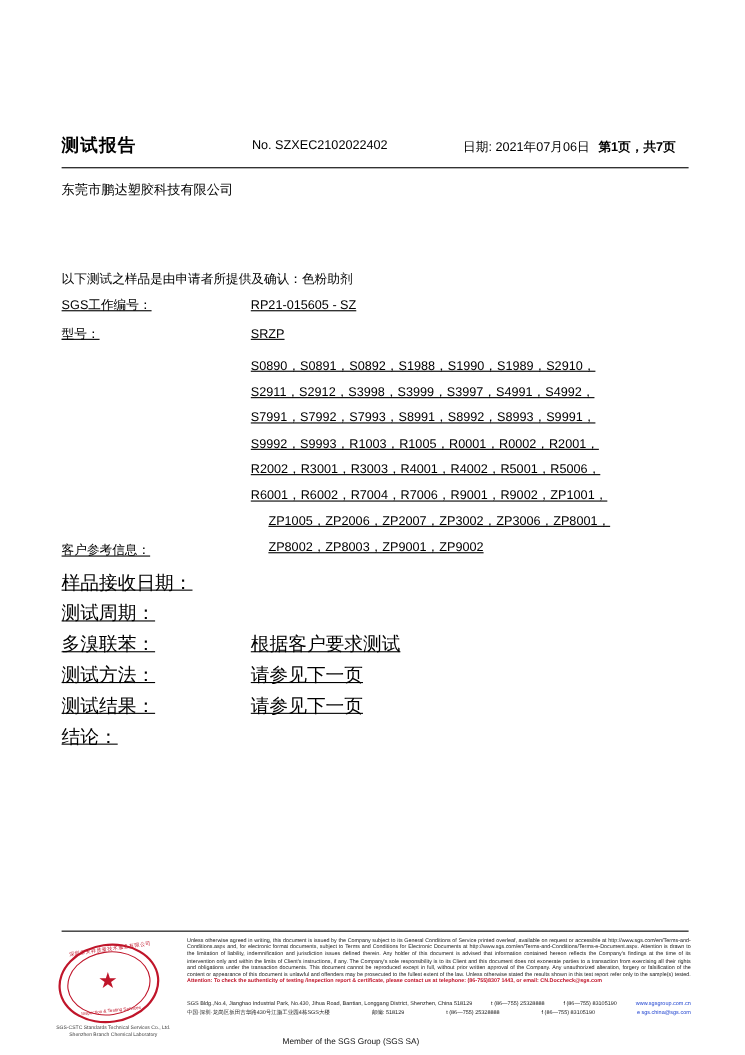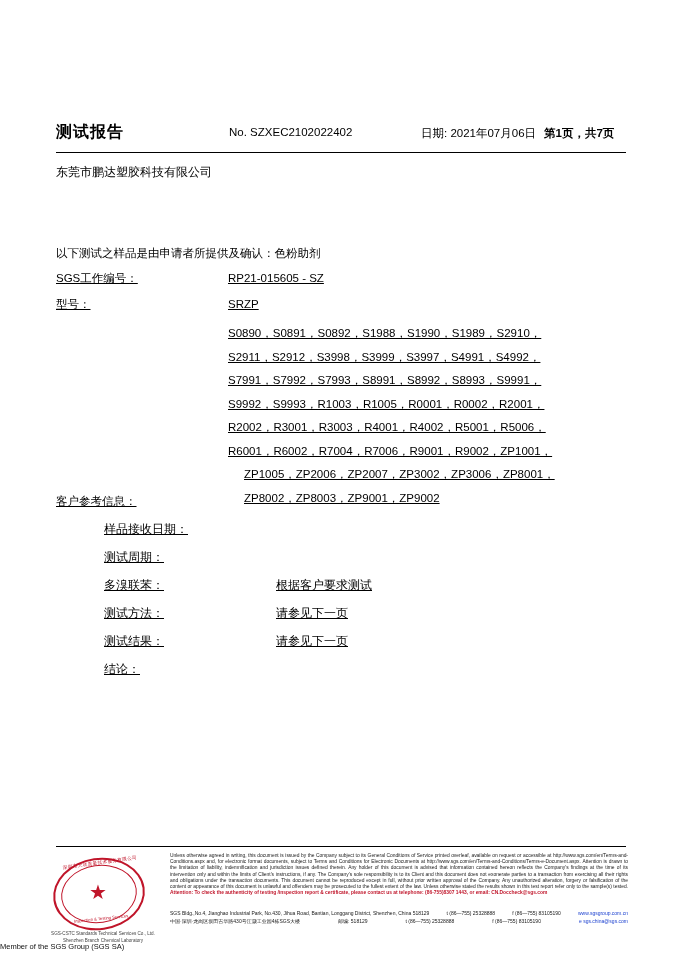--- a/index.html
+++ b/index.html
@@ -145,22 +145,21 @@
   }
   .ref-indent {
     padding-left: 16px;
   }
 
   .fields-lower {
     position: absolute;
     left: 56px;
     top: 521px;
     width: 570px;
-    font-size: 12px;
-    margin-left: 48px;
+    font-size: 17px;
   }
   .fields-lower .field-row {
     margin-bottom: 11px;
   }
   .conclusion-text {
     line-height: 20px;
     text-align: justify;
   }
 
   
@@ -270,21 +269,21 @@
   .addr-row {
     display: flex;
     justify-content: space-between;
     width: 458px;
   }
   .member {
     position: absolute;
     left: 0;
     top: 942px;
     width: 638px;
-    text-align: left;
+    text-align: center;
     font-size: 7.5px;
     color: #111;
   }
 </style>
 </head>
 <body>
 
 <div class="page">
 
 

